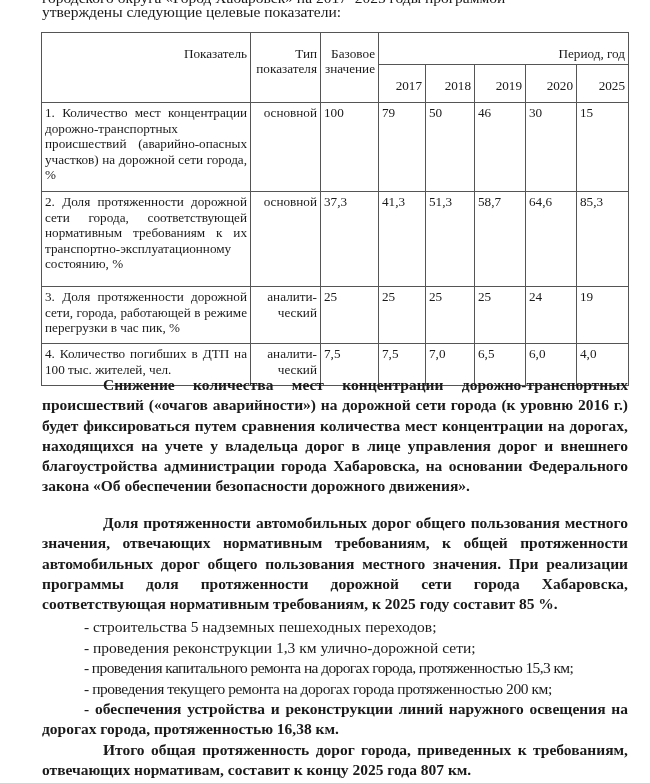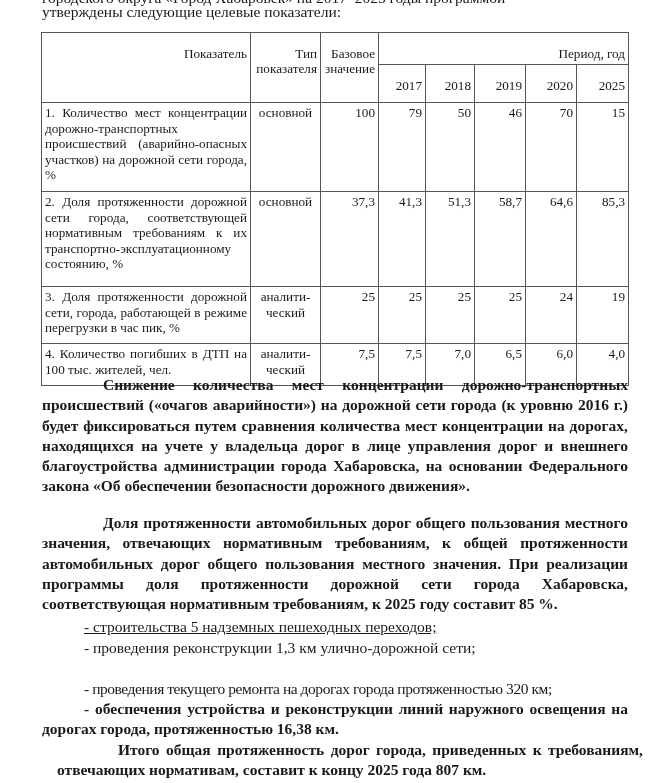--- a/index.html
+++ b/index.html
@@ -18,22 +18,22 @@
   }
   table.ind td, table.ind th {
     border: 1px solid #555;
     vertical-align: top;
     font-weight: normal;
     padding: 2px 3px;
   }
   table.ind th { text-align: right; padding-top: 13px; }
   .yr th { padding-top: 8px; height: 22px; margin-left: 20px; }
   td.name { text-align: justify; text-align-last: left; padding: 8px 4px 2px 4px; }
-  td.type { text-align: center; padding-top: 8px; }
-  td.num  { text-align: right; padding-top: 8px; }
+  td.type { text-align: right; padding-top: 8px; }
+  td.num  { text-align: left; padding-top: 8px; }
   .para { position: absolute; left: 42px; width: 586px; font-size: 15.5px; line-height: 20.3px; text-align: justify; font-weight: bold; }
   .indent { text-indent: 61px; }
   .bullet { position: absolute; left: 84px; font-size: 15.5px; line-height: 20px; white-space: nowrap; }
   .bullet.narrow { letter-spacing: -0.45px; }
 </style>
 </head>
 <body>
 
 <div class="page">
 
@@ -66,21 +66,21 @@
       <th>2025</th>
     </tr>
 
     <tr style="height:89px;">
       <td class="name">1. Количество мест концентрации дорожно-транспортных происшествий (аварийно-опасных участков) на дорожной сети города, %</td>
       <td class="type">основной</td>
       <td class="num">100</td>
       <td class="num">79</td>
       <td class="num">50</td>
       <td class="num">46</td>
-      <td class="num">70</td>
+      <td class="num">30</td>
       <td class="num">15</td>
     </tr>
 
     <tr style="height:95px;">
       <td class="name">2. Доля протяженности дорожной сети города, соответствующей нормативным требованиям к их транспортно-эксплуатационному состоянию, %</td>
       <td class="type">основной</td>
       <td class="num">37,3</td>
       <td class="num">41,3</td>
       <td class="num">51,3</td>
       <td class="num">58,7</td>
@@ -108,19 +108,20 @@
       <td class="num">6,5</td>
       <td class="num">6,0</td>
       <td class="num">4,0</td>
     </tr>
   </tbody>
     </table>
 
   <div class="para indent" style="top:375px;">Снижение количества мест концентрации дорожно-транспортных происшествий («очагов аварийности») на дорожной сети города (к уровню 2016 г.) будет фиксироваться путем сравнения количества мест концентрации на дорогах, находящихся на учете у владельца дорог в лице управления дорог и внешнего благоустройства администрации города Хабаровска, на основании Федерального закона «Об обеспечении безопасности дорожного движения».</div>
   <div class="para indent" style="top:496px;margin-top:17px;">Доля протяженности автомобильных дорог общего пользования местного значения, отвечающих нормативным требованиям, к общей протяженности автомобильных дорог общего пользования местного значения. При реализации программы доля протяженности дорожной сети города Хабаровска, соответствующая нормативным требованиям, к 2025 году составит 85 %.</div>
 
-  <div class="bullet" style="top:617px;text-decoration:underline;">- строительства 5 надземных пешеходных переходов;</div>
+  <div class="bullet" style="top:617px;">- строительства 5 надземных пешеходных переходов;</div>
   <div class="bullet" style="top:638px;">- проведения реконструкции 1,3 км улично-дорожной сети;</div>
-  <div class="bullet narrow" style="top:679px;">- проведения текущего ремонта на дорогах города протяженностью 320 км;</div>
+  <div class="bullet narrow" style="top:658px; letter-spacing:-0.6px;">- проведения капитального ремонта на дорогах города, протяженностью 15,3 км;</div>
+  <div class="bullet narrow" style="top:679px;">- проведения текущего ремонта на дорогах города протяженностью 200 км;</div>
   <div class="para" style="top:699px; text-indent:42px;">- обеспечения устройства и реконструкции линий наружного освещения на дорогах города, протяженностью 16,38 км.</div>
 
-  <div class="para indent" style="top:740px;margin-left:15px;">Итого общая протяженность дорог города, приведенных к требованиям, отвечающих нормативам, составит к концу 2025 года 807 км.</div>
+  <div class="para indent" style="top:740px;">Итого общая протяженность дорог города, приведенных к требованиям, отвечающих нормативам, составит к концу 2025 года 807 км.</div>
 </div>
 
 </body></html>

